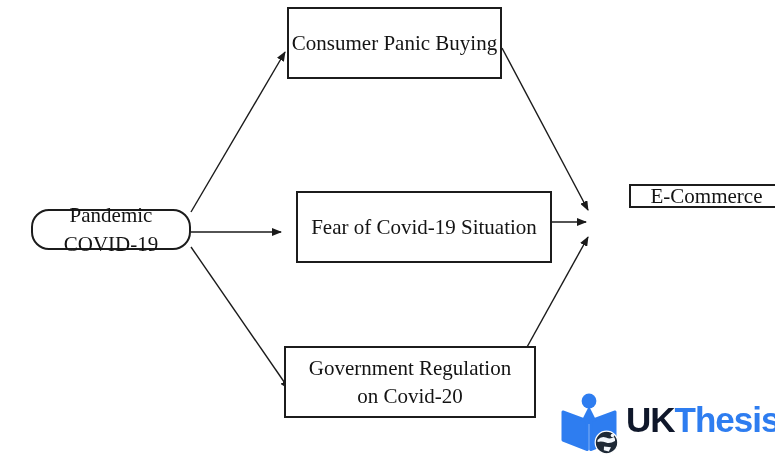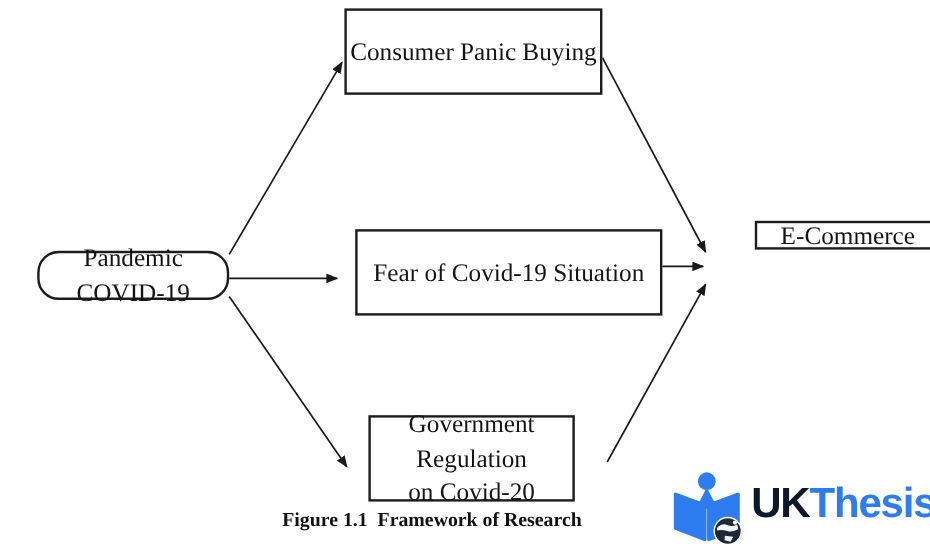--- a/index.html
+++ b/index.html
@@ -32,21 +32,21 @@
     align-items: center;
     justify-content: center;
     text-align: center;
     font-size: 21px;
     color: #141414;
     line-height: 1.35;
   }
   .node-pandemic   { left: 31px;  top: 209px; width: 160px; height: 41px; border-radius: 18px; }
   .node-consumer   { left: 287px; top: 7px;   width: 215px; height: 72px; }
   .node-fear       { left: 268px; top: 191px; width: 256px; height: 72px; margin-left: 28px; }
-  .node-government { left: 307px; top: 346px; width: 172px; height: 72px; }
+  .node-government { left: 284px; top: 346px; width: 252px; height: 72px; }
   .node-ecommerce  { left: 589px; top: 184px; width: 155px; height: 24px; margin-left: 40px; }
   .caption {
     position: absolute;
     left: 180px;
     top: 423px;
     width: 360px;
     text-align: center;
     font-weight: bold;
     font-size: 16.5px;
     color: #111111;
@@ -114,21 +114,20 @@
     <span>
       <span>Government Regulation</span><br>
       <span>on Covid-20</span>
     </span>
   </div>
 
   <div class="node node-ecommerce">
     <span>E-Commerce</span>
   </div>
 
-  <div class="caption">Figure 1.1  Framework of Research</div>
 
   <div class="logo">
     <svg class="logo-icon" viewBox="0 0 62 64" xmlns="http://www.w3.org/2000/svg">
 
       <circle cx="29" cy="10" r="7.4" fill="#2e7df0"></circle>
 
       <path d="M29 15 L20 33 L38 33 Z" fill="#2e7df0"></path>
 
       <polygon points="27.3,30 3,21 3,49 27.3,58.5" fill="#2e7df0" stroke="#2e7df0" stroke-width="3" stroke-linejoin="round"></polygon>
 

